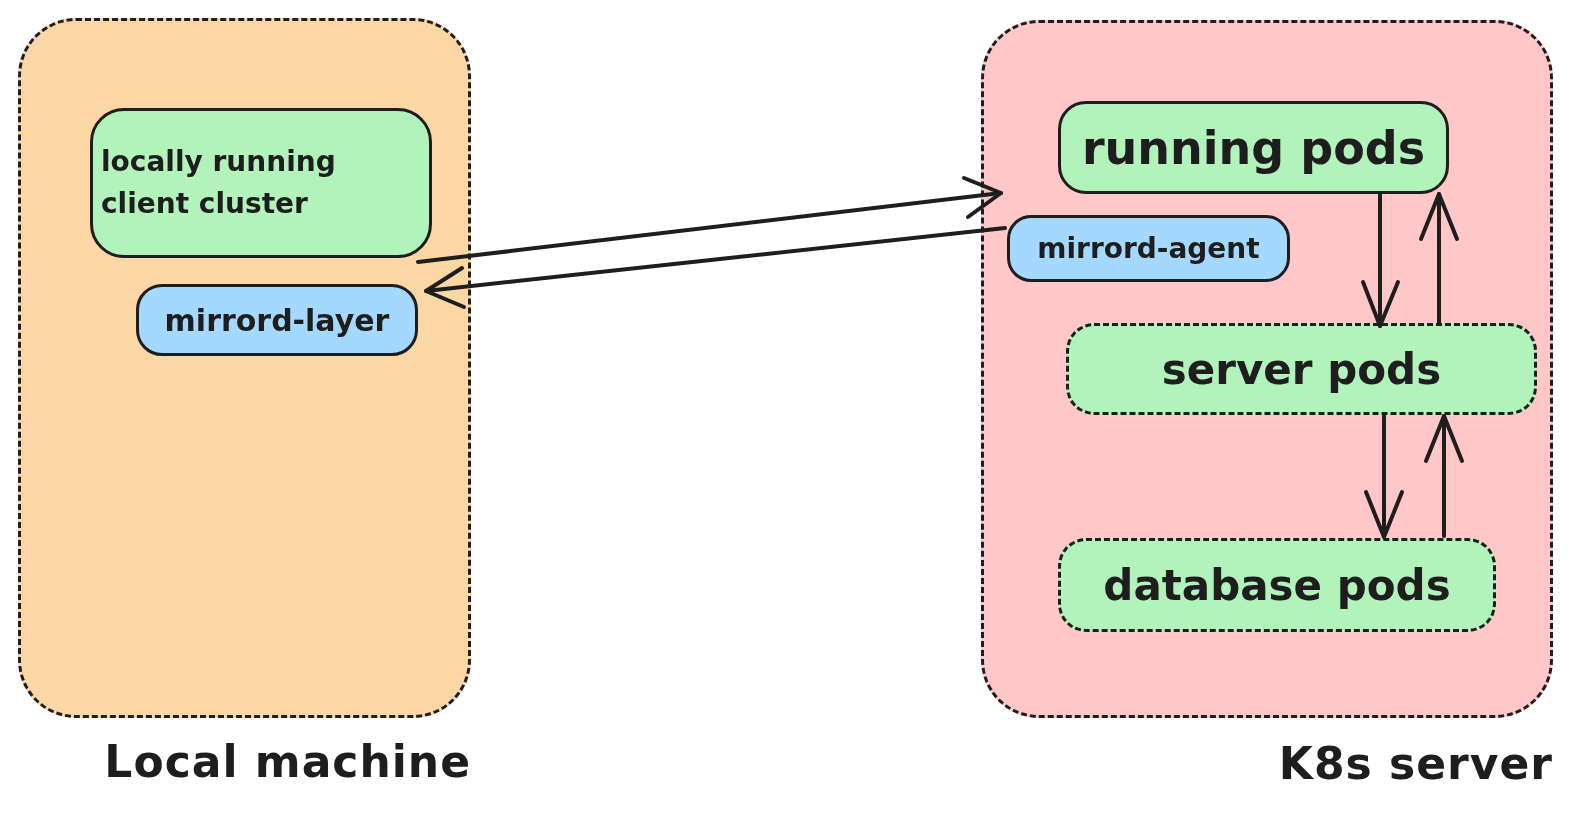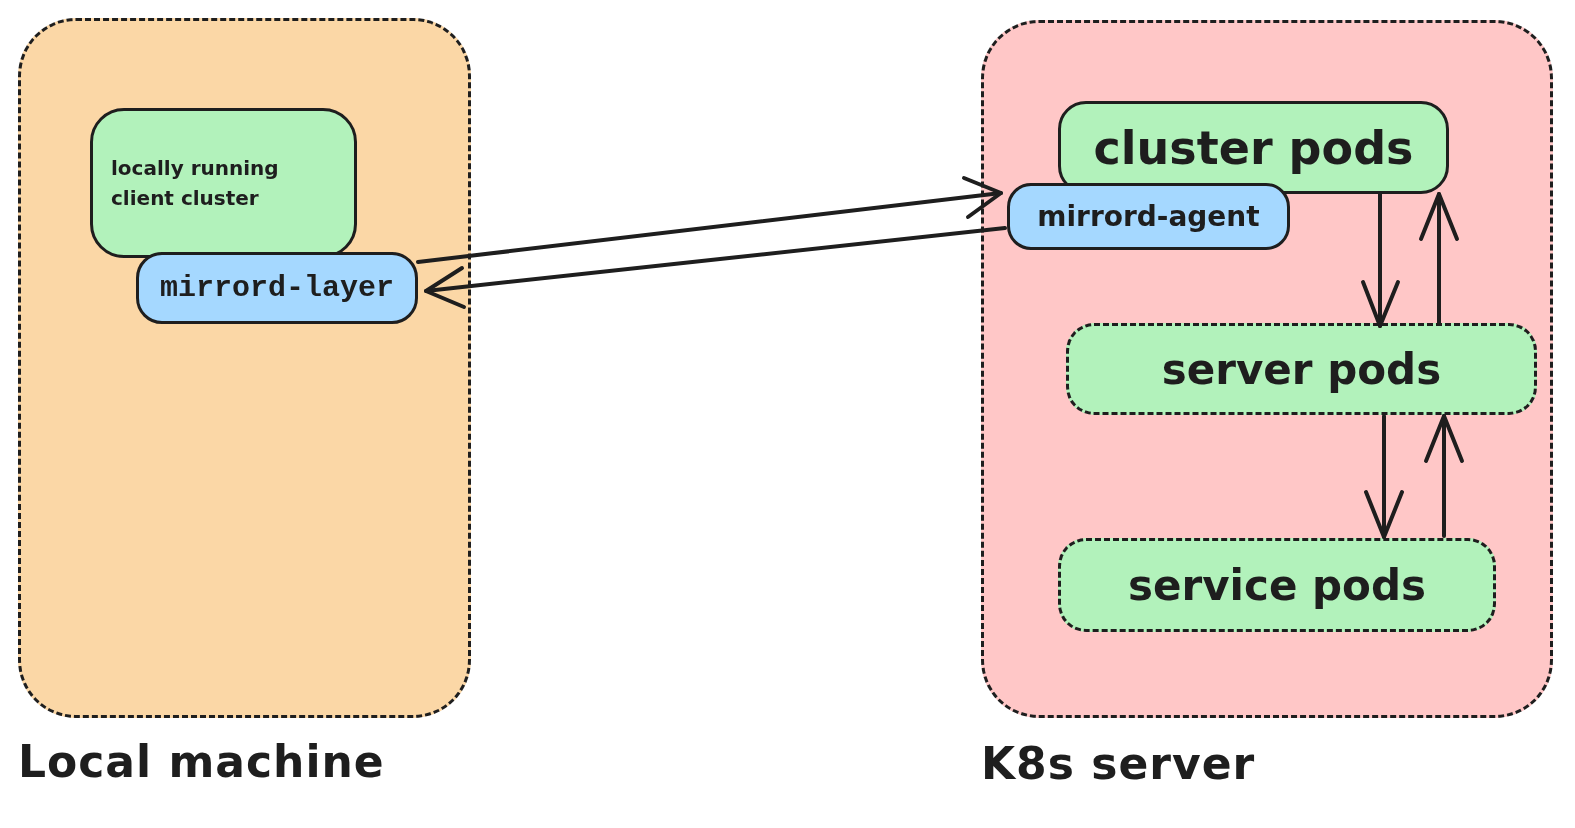--- a/index.html
+++ b/index.html
@@ -19,56 +19,55 @@
     border: 3.5px dashed #1e1e1e;
     border-radius: 58px;
     box-sizing: border-box;
   }
   .group.local  { left: 18px;  top: 18px; width: 453px; height: 700px; background: #FBD7A6; }
   .group.k8s    { left: 981px; top: 20px; width: 572px; height: 698px; background: #FFC7C7; }
 
   
   .group-label {
     position: absolute;
-    text-align: left;
+    text-align: right;
     font-size: 44px;
     font-weight: 700;
     letter-spacing: 1px;
   }
   .group-label.local { left: 18px;  top: 736px; width: 453px; }
   .group-label.k8s   { left: 981px; top: 738px; width: 572px; }
 
   
   .node {
     position: absolute;
     box-sizing: border-box;
     border: 3px solid #1e1e1e;
     display: flex;
     align-items: center;
     justify-content: center;
     font-weight: 700;
     z-index: 2;
   }
   .node.green { background: #B2F2BB; }
-  .node.blue  { background: #A5D8FF; }
+  .node.blue  { background: #A5D8FF; margin-top: 32px; }
   .node.dashed { border-style: dashed; border-width: 3.5px; }
 
   .node.client-service {
-    left: 90px; top: 108px; width: 267px; height: 150px;
+    left: 90px; top: 108px; width: 342px; height: 150px;
     border-radius: 34px;
     justify-content: flex-start;
-    padding-left: 18px;
-    font-size: 20px;
+    padding-left: 8px;
+    font-size: 28px;
     line-height: 1.5;
   }
   .node.mirrord-layer {
     left: 136px; top: 252px; width: 282px; height: 72px;
     border-radius: 26px;
     font-size: 30px;
-    font-family: Liberation Mono, monospace;
   }
   .node.client-pods {
     left: 1058px; top: 101px; width: 391px; height: 93px;
     border-radius: 28px;
     font-size: 46px;
   }
   .node.mirrord-agent {
     left: 1007px; top: 183px; width: 283px; height: 67px;
     border-radius: 24px;
     font-size: 28px;
@@ -114,30 +113,30 @@
     <div>
       <div>locally running</div>
       <div>client cluster</div>
     </div>
   </div>
   <div class="node blue mirrord-layer">
     <span>mirrord-layer</span>
   </div>
 
   <div class="node green client-pods">
-    <span>cluster pods</span>
+    <span>running pods</span>
   </div>
   <div class="node blue mirrord-agent">
     <span>mirrord-agent</span>
   </div>
   <div class="node green dashed server-pods">
     <span>server pods</span>
   </div>
   <div class="node green dashed database-pods">
-    <span>service pods</span>
+    <span>database pods</span>
   </div>
 
   <svg class="arrow-layer" viewBox="0 0 1575 828" xmlns="http://www.w3.org/2000/svg">
 
     <g>
       <line x1="418" y1="262" x2="1001" y2="193"></line>
       <path d="M 964 178 L 1001 193 L 968 217"></path>
     </g>
 
     <g>

